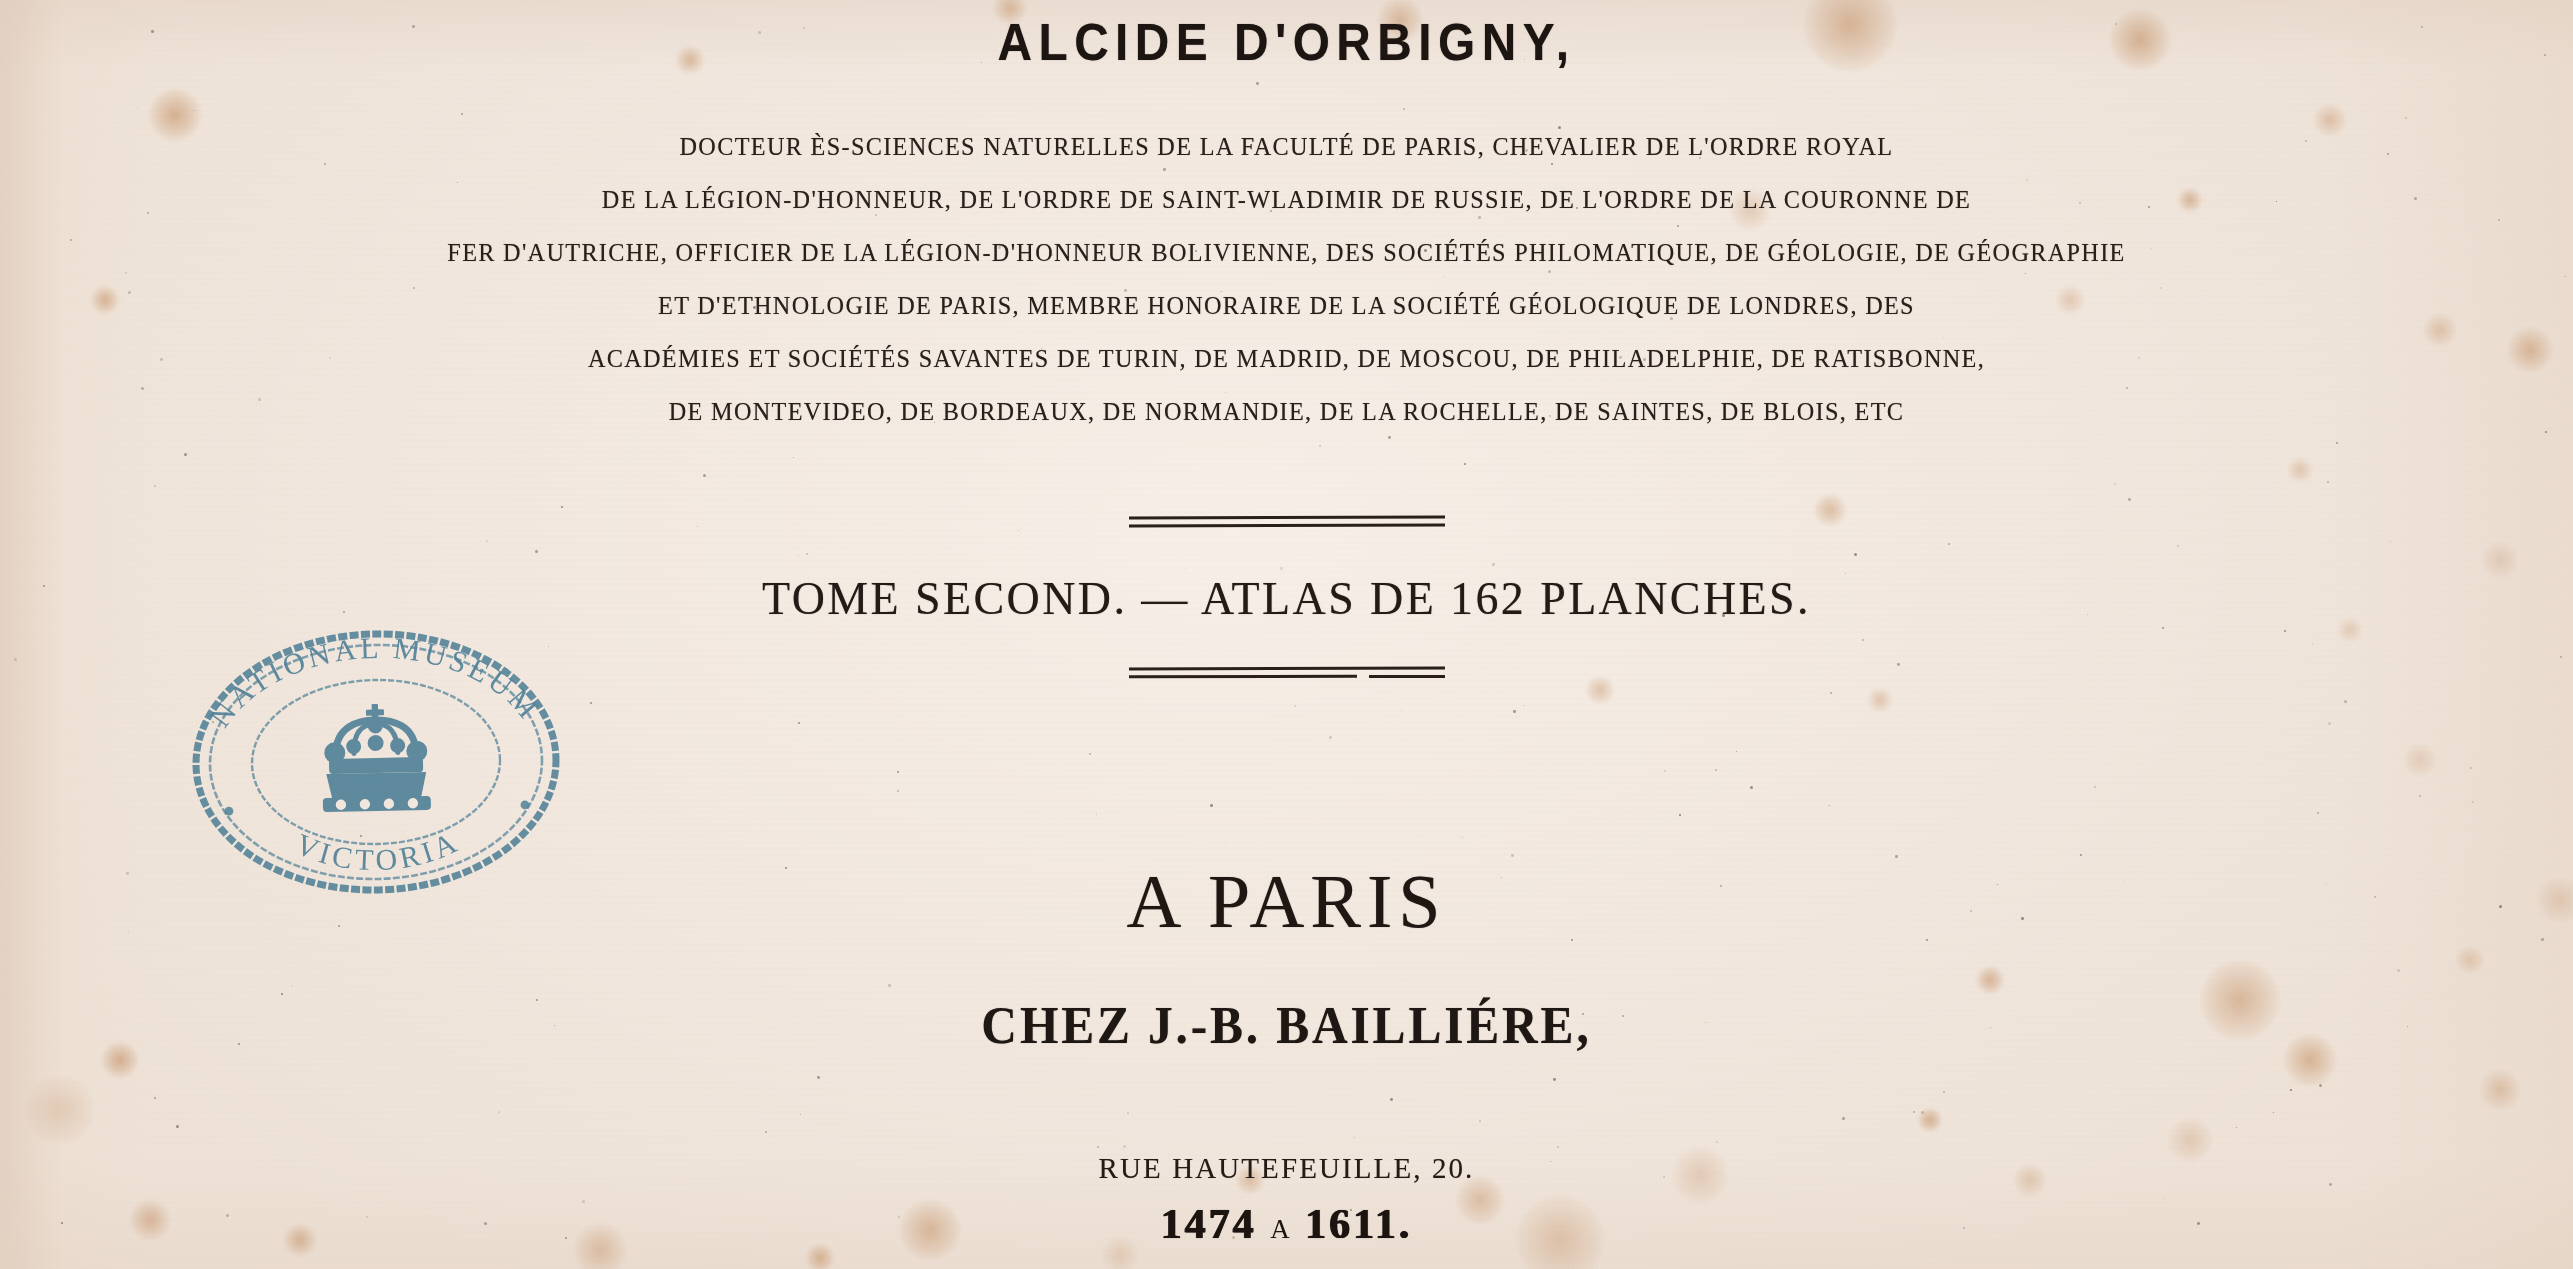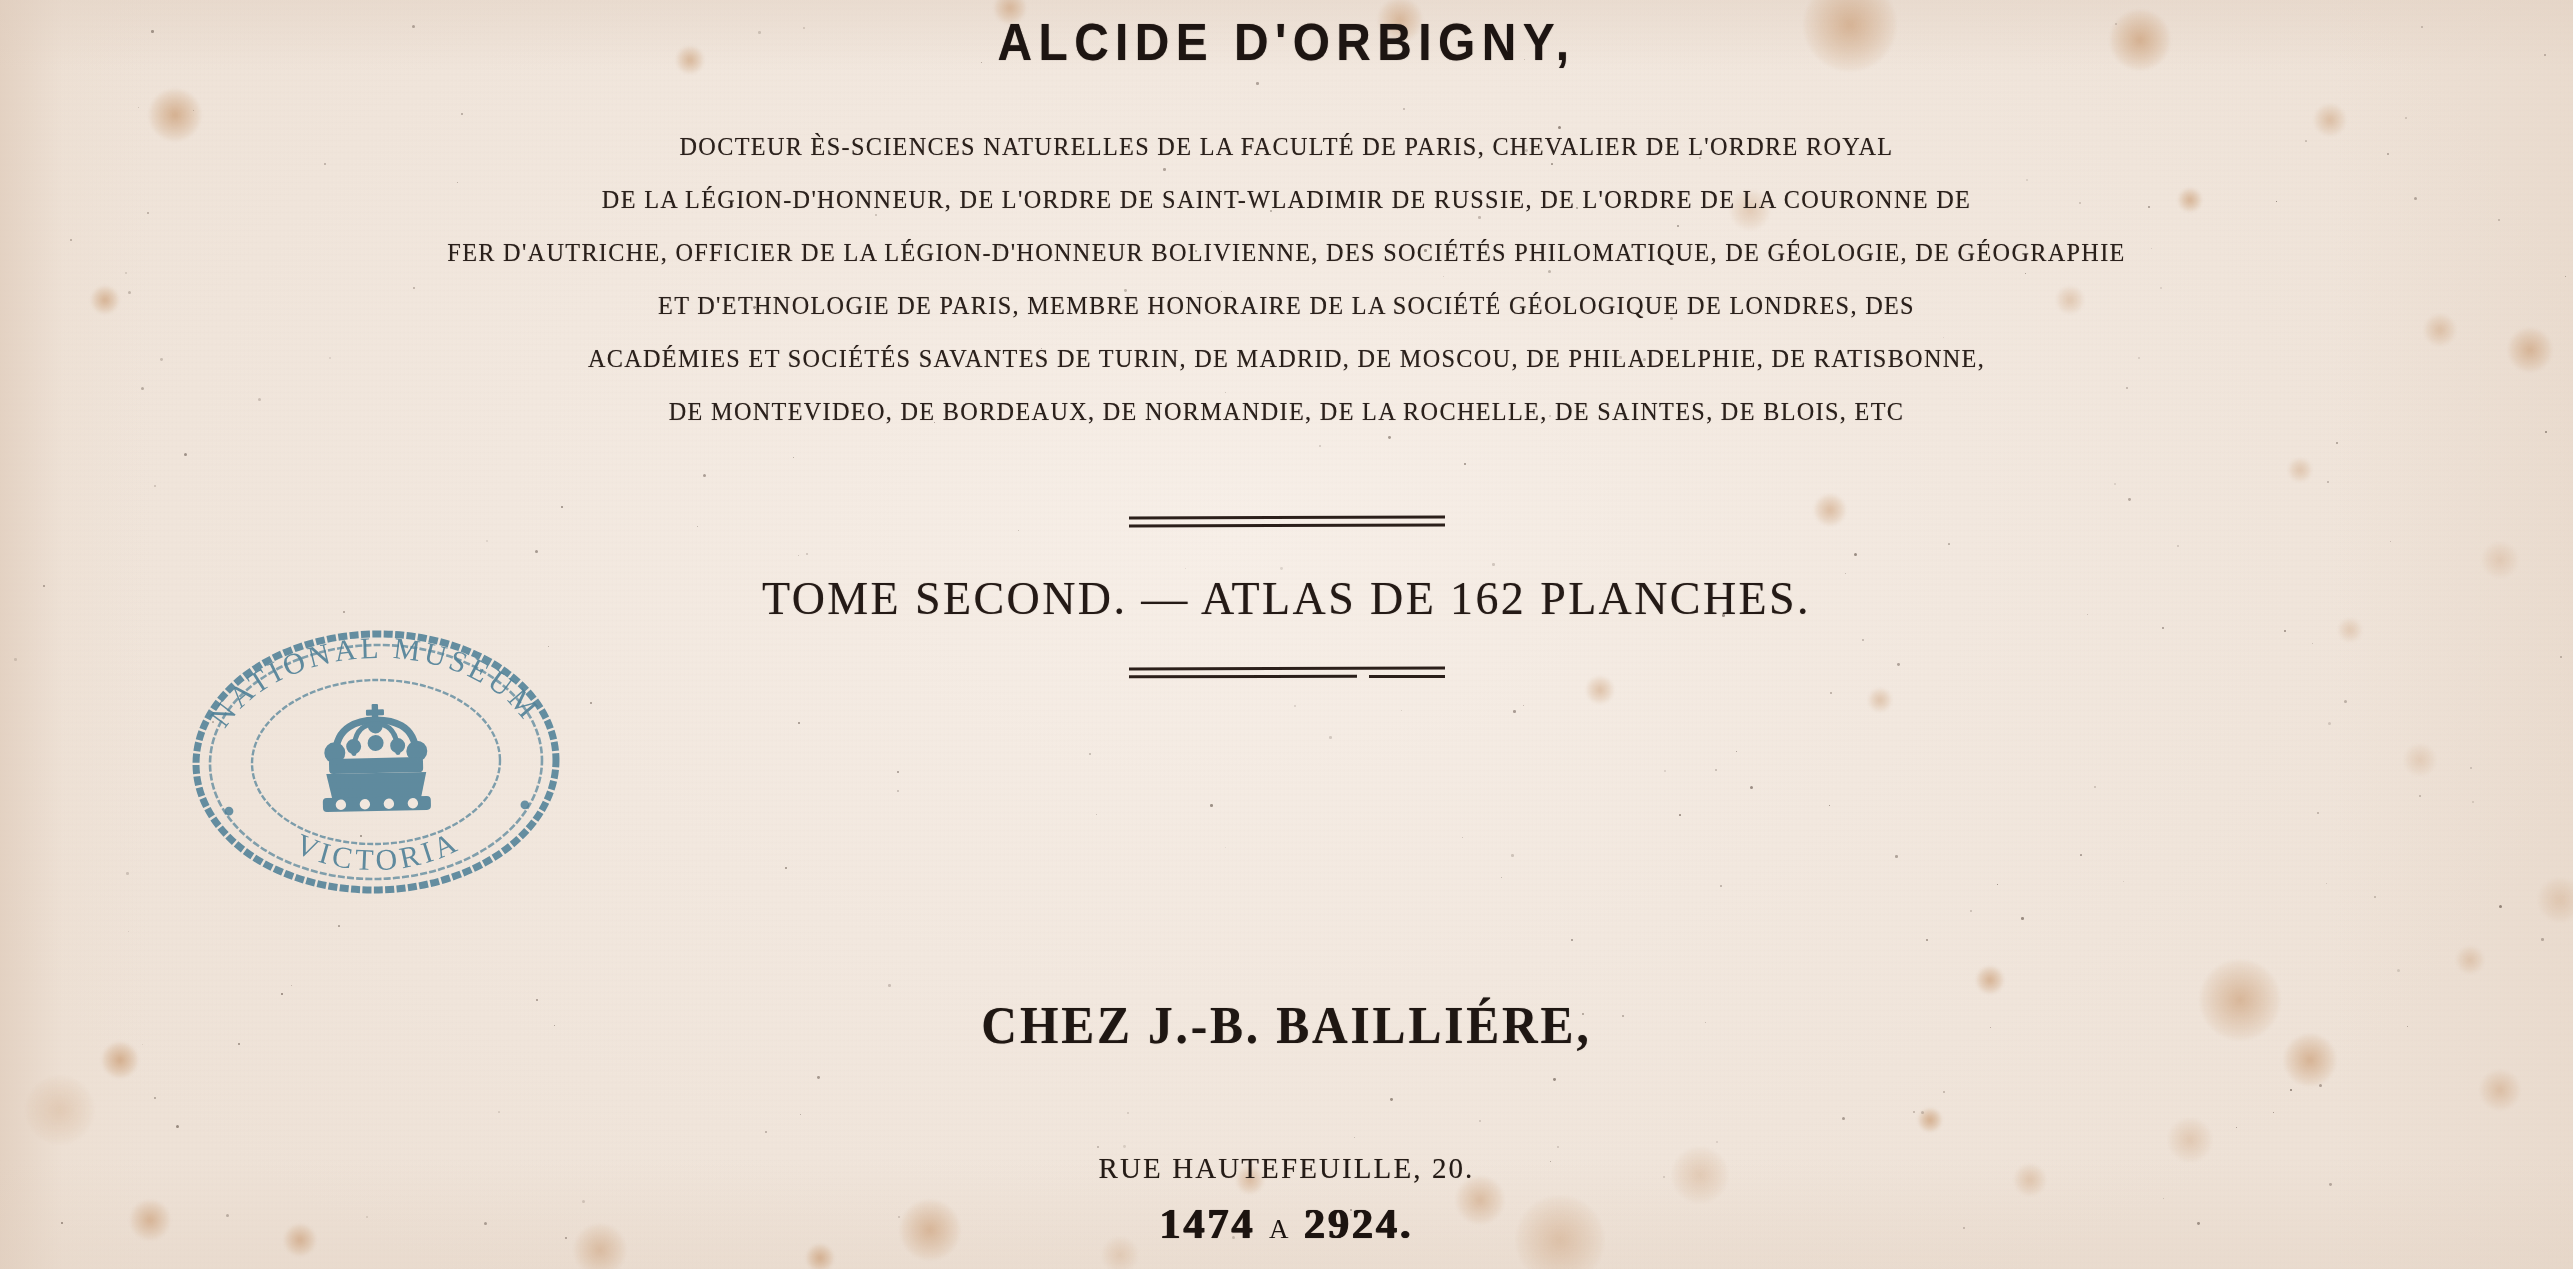--- a/index.html
+++ b/index.html
@@ -530,30 +530,31 @@
     <div class="tome">TOME SECOND. — ATLAS DE 162 PLANCHES.</div>
 
     <div class="rule-wrap bot-rule">
       <div class="rule-inner">
         <div class="rule-a"></div>
         <div class="rule-b"></div>
         <div class="rule-c"></div>
       </div>
     </div>
 
+    <div class="a-paris">A PARIS</div>
 
     <div class="publisher">CHEZ J.-B. BAILLIÉRE,</div>
 
 
     <div class="address">RUE HAUTEFEUILLE, 20.</div>
 
     <div class="years">
       <span>1474</span>
       <span class="conj">A</span>
-      <span>2924.</span>
+      <span>1611.</span>
     </div>
   </div>
 
   <div class="stamp">
     <svg viewBox="0 0 408 288" xmlns="http://www.w3.org/2000/svg">
       <defs>
         <path id="arcTop" d="M 42,150 A 162,110 0 0 1 366,150" fill="none"></path>
         <path id="arcBot" d="M 70,160 A 134,92 0 0 0 338,160" fill="none"></path>
       </defs>
 

